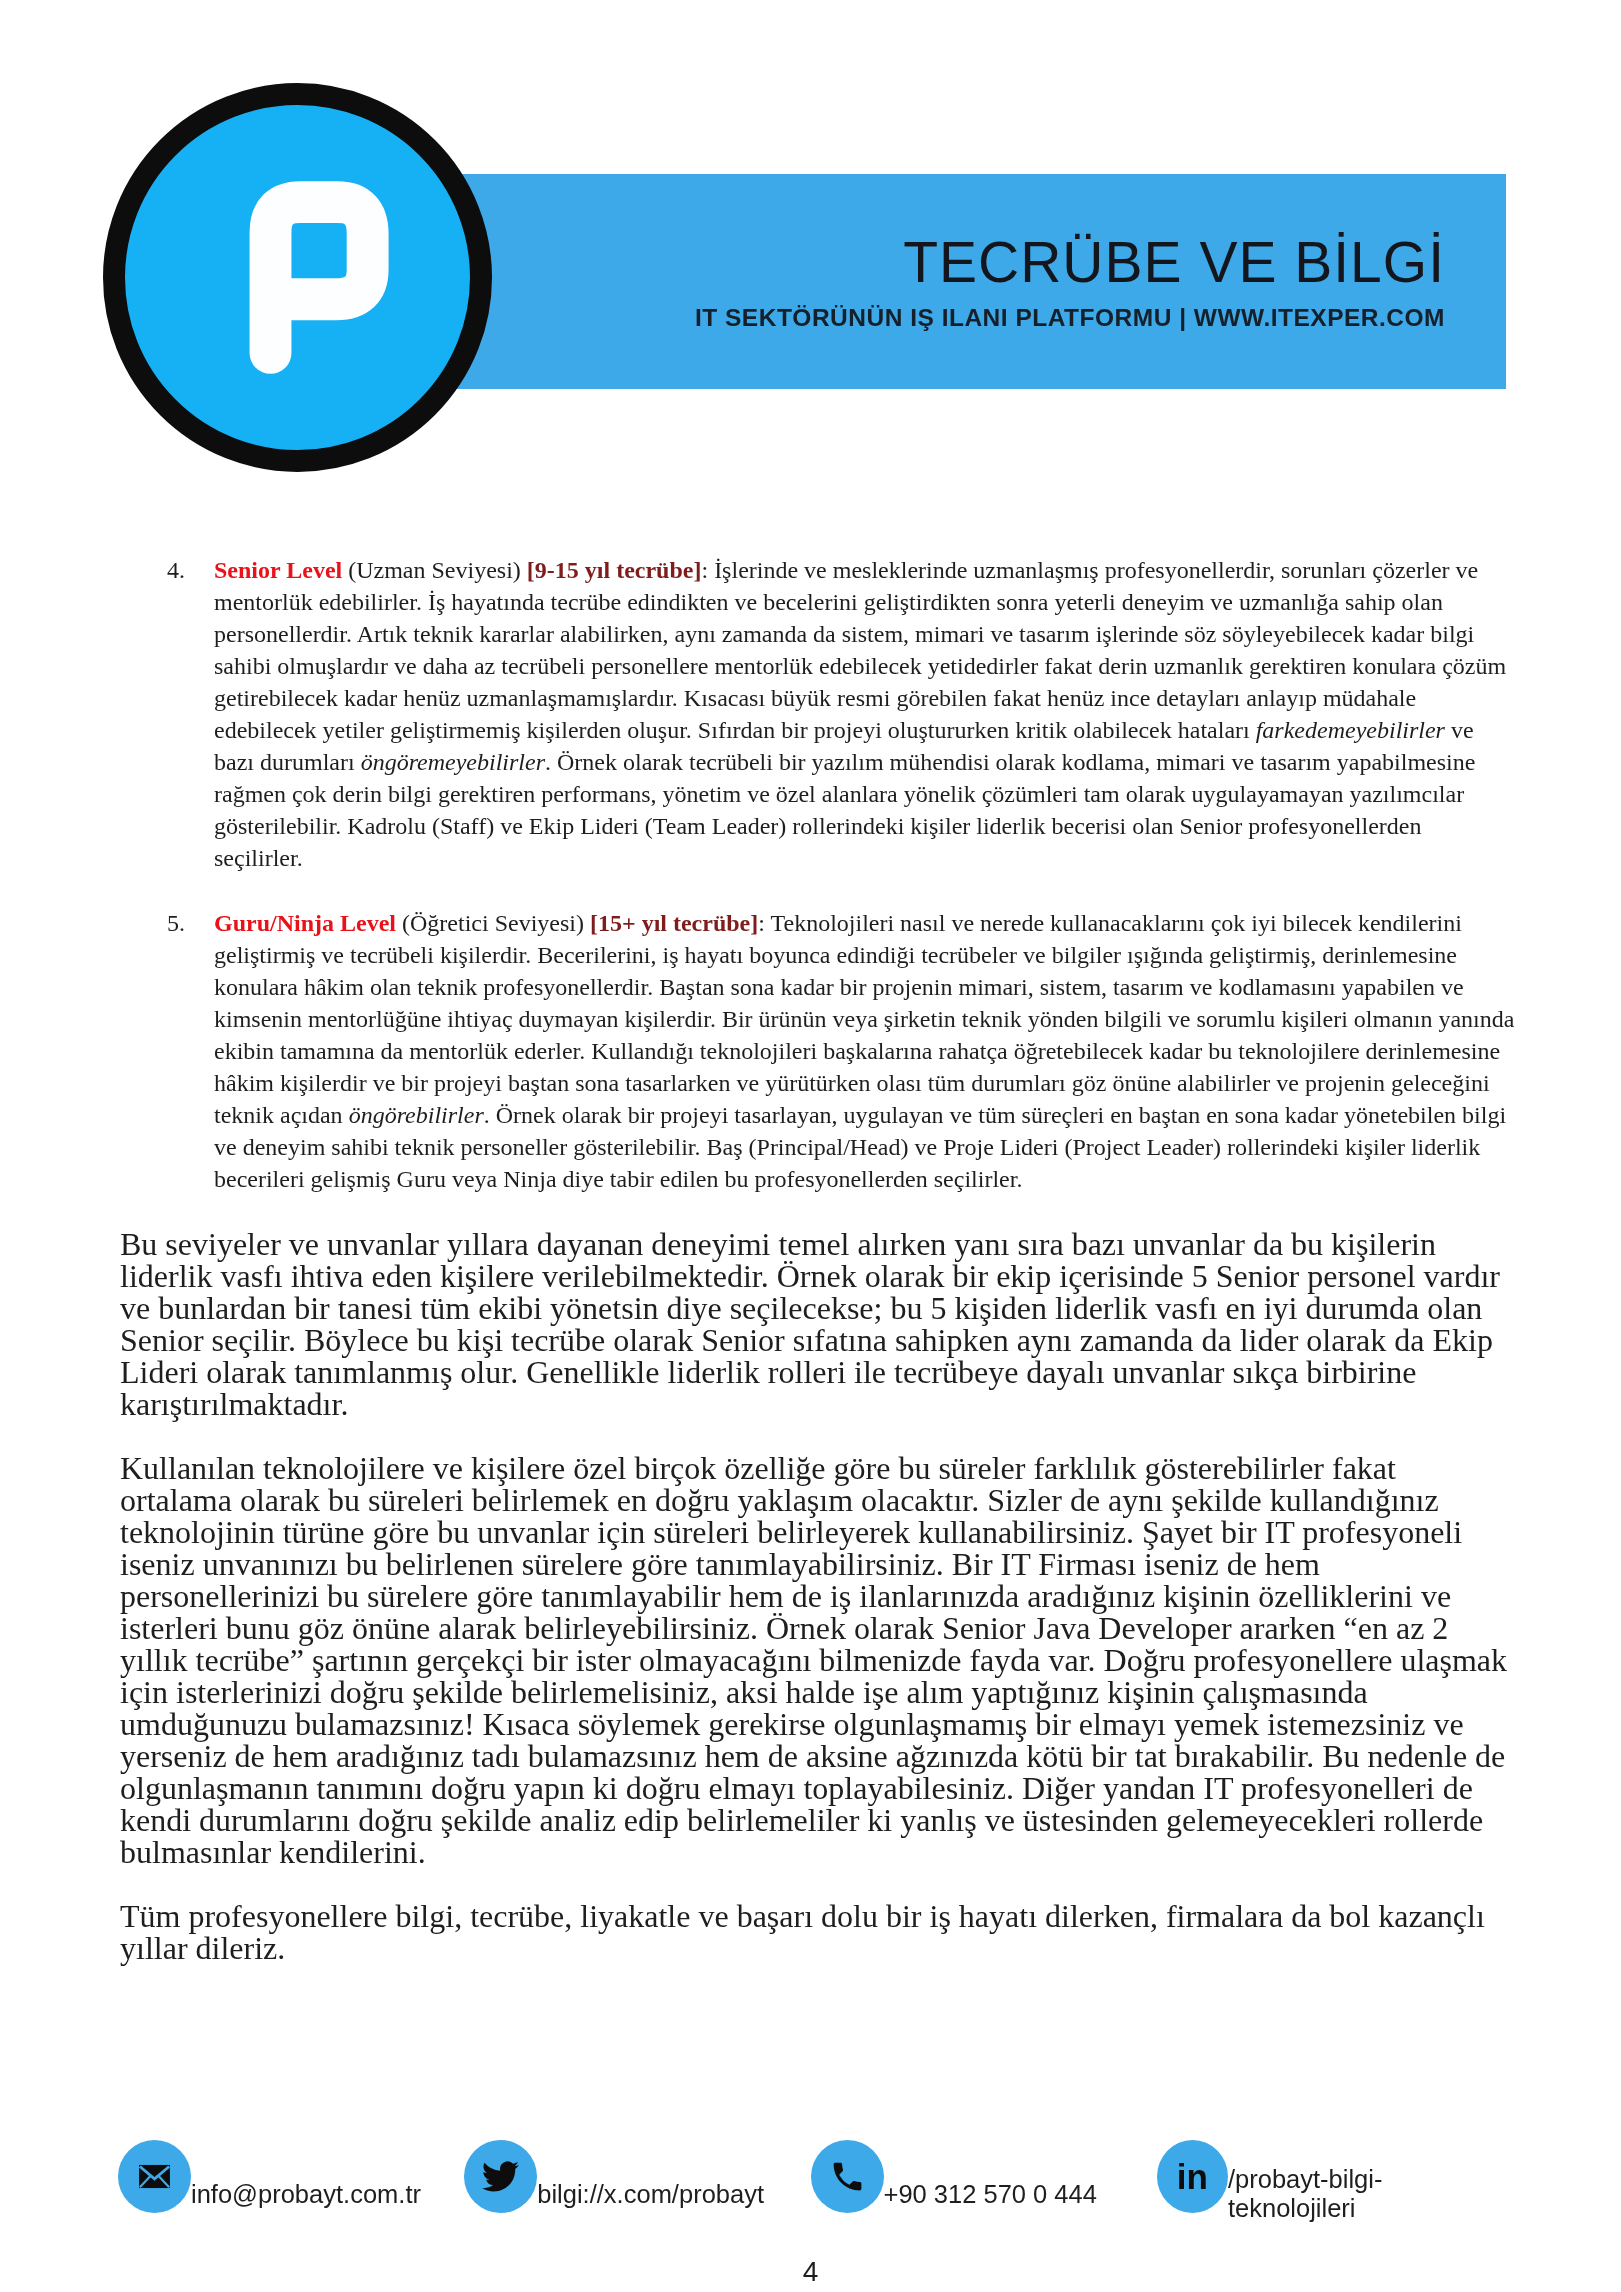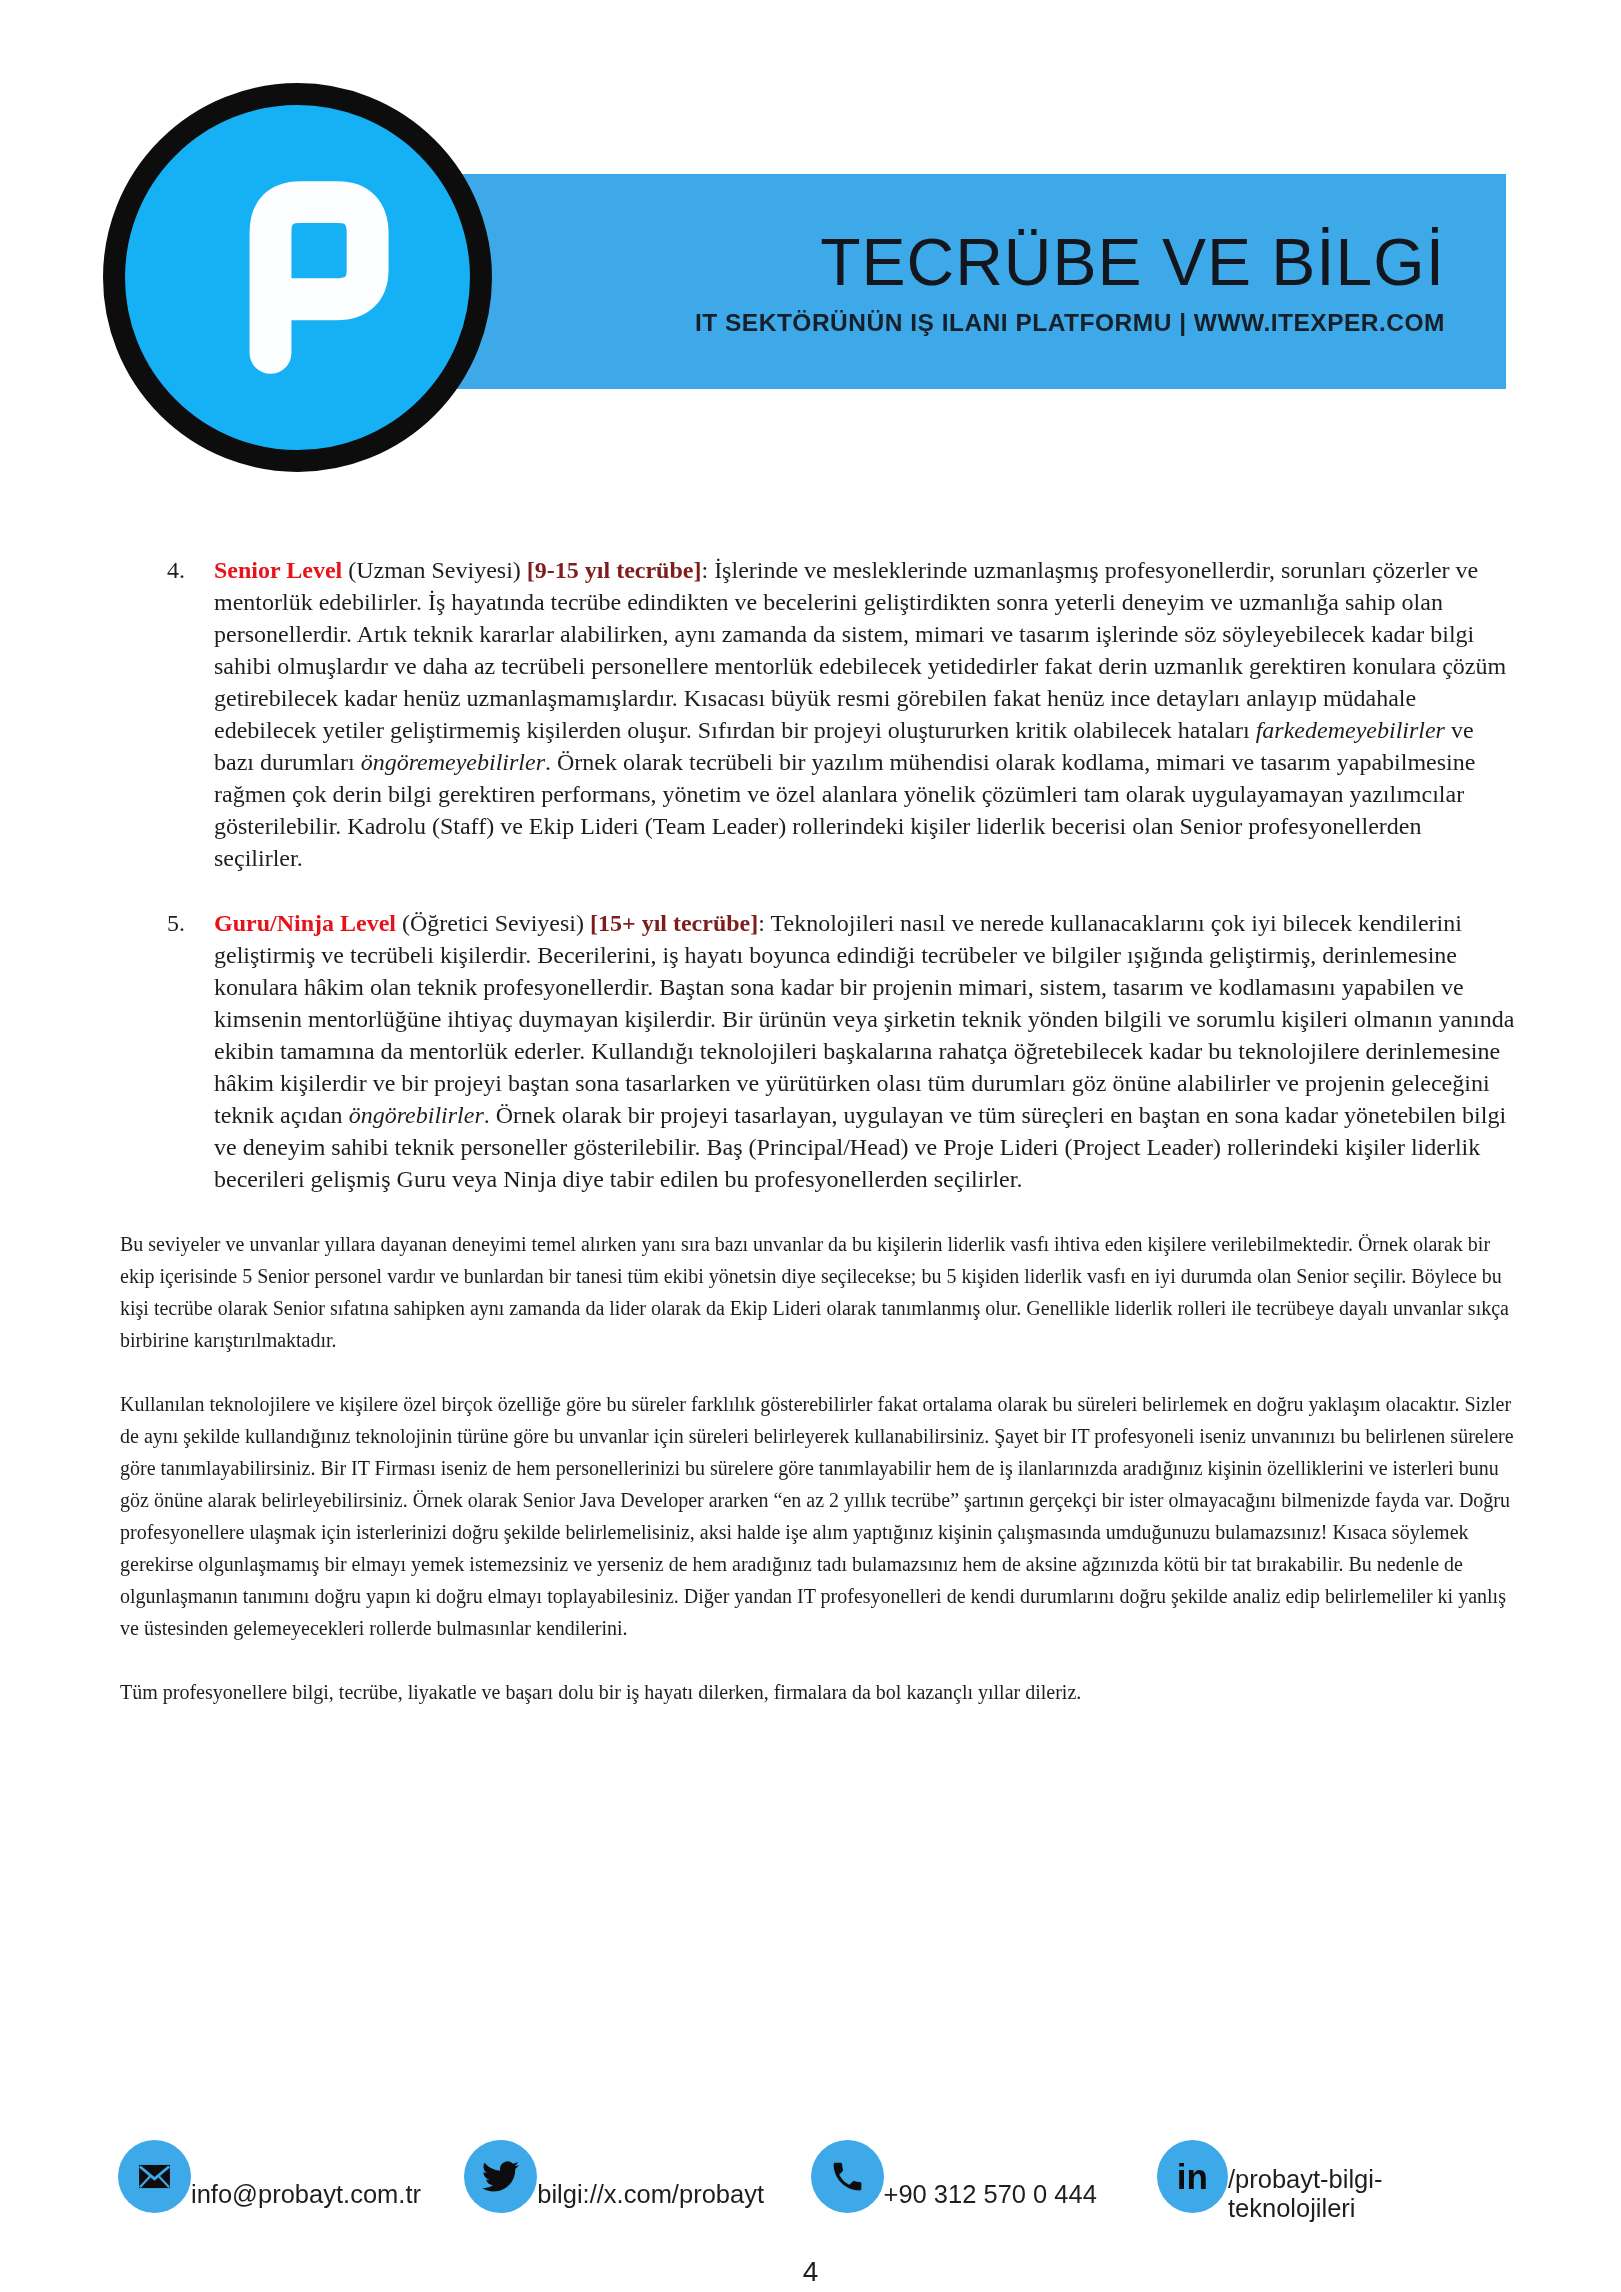--- a/index.html
+++ b/index.html
@@ -11,21 +11,21 @@
   }
   
   .banner {
     position:absolute; left:294px; right:115px; top:174px; height:215px;
     background:#3da9e8;
     display:flex; flex-direction:column; justify-content:center; align-items:flex-end;
     padding-right:61px;
   }
   .banner-title {
     font-family:"Liberation Sans","DejaVu Sans",sans-serif;
-    font-size:66px; font-weight:500; letter-spacing:1px; color:#13161c;
+    font-size:57px; font-weight:500; letter-spacing:1px; color:#13161c;
     line-height:1.1;
   }
   .banner-subtitle {
     font-family:"Liberation Sans","DejaVu Sans",sans-serif;
     font-size:24.5px; font-weight:600; letter-spacing:0.5px; color:#15202b;
     margin-top:11px;
   }
   .logo {
     position:absolute; left:103px; top:83px; width:389px; height:389px;
     background:#16b0f5; border:22.5px solid #0d0d0d; border-radius:50%;
@@ -33,21 +33,21 @@
   }
   .logo svg { width:172px; height:201px; margin-left:13.7px; }
   
   .content { padding:554px 106px 0 120px; }
   .list-item { display:flex; margin-left:47px; margin-bottom:33px; }
   .list-marker { width:47px; flex:none; font-size:24px; line-height:32px; }
   .item-body { flex:1; font-size:24px; line-height:32px; text-align:left; }
   .lvl-title { color:#e91219; font-weight:bold; }
   .lvl-badge { color:#7f1d1d; font-weight:bold; }
   .item-body em, .para em { font-style:italic; }
-  .para { font-size:20px; line-height:32px; margin-bottom:32px; text-align:left; }
+  .para { font-size:32px; line-height:32px; margin-bottom:32px; text-align:left; }
   
   .footer {
     position:absolute; left:118px; right:118px; top:2130px;
     display:flex;
   }
   .footer-col { flex:1; display:flex; flex-direction:row; align-items:center; }
   .icon-circle {
     width:73px; height:73px; border-radius:50%; background:#3da9e8;
     display:flex; align-items:center; justify-content:center;
   }

